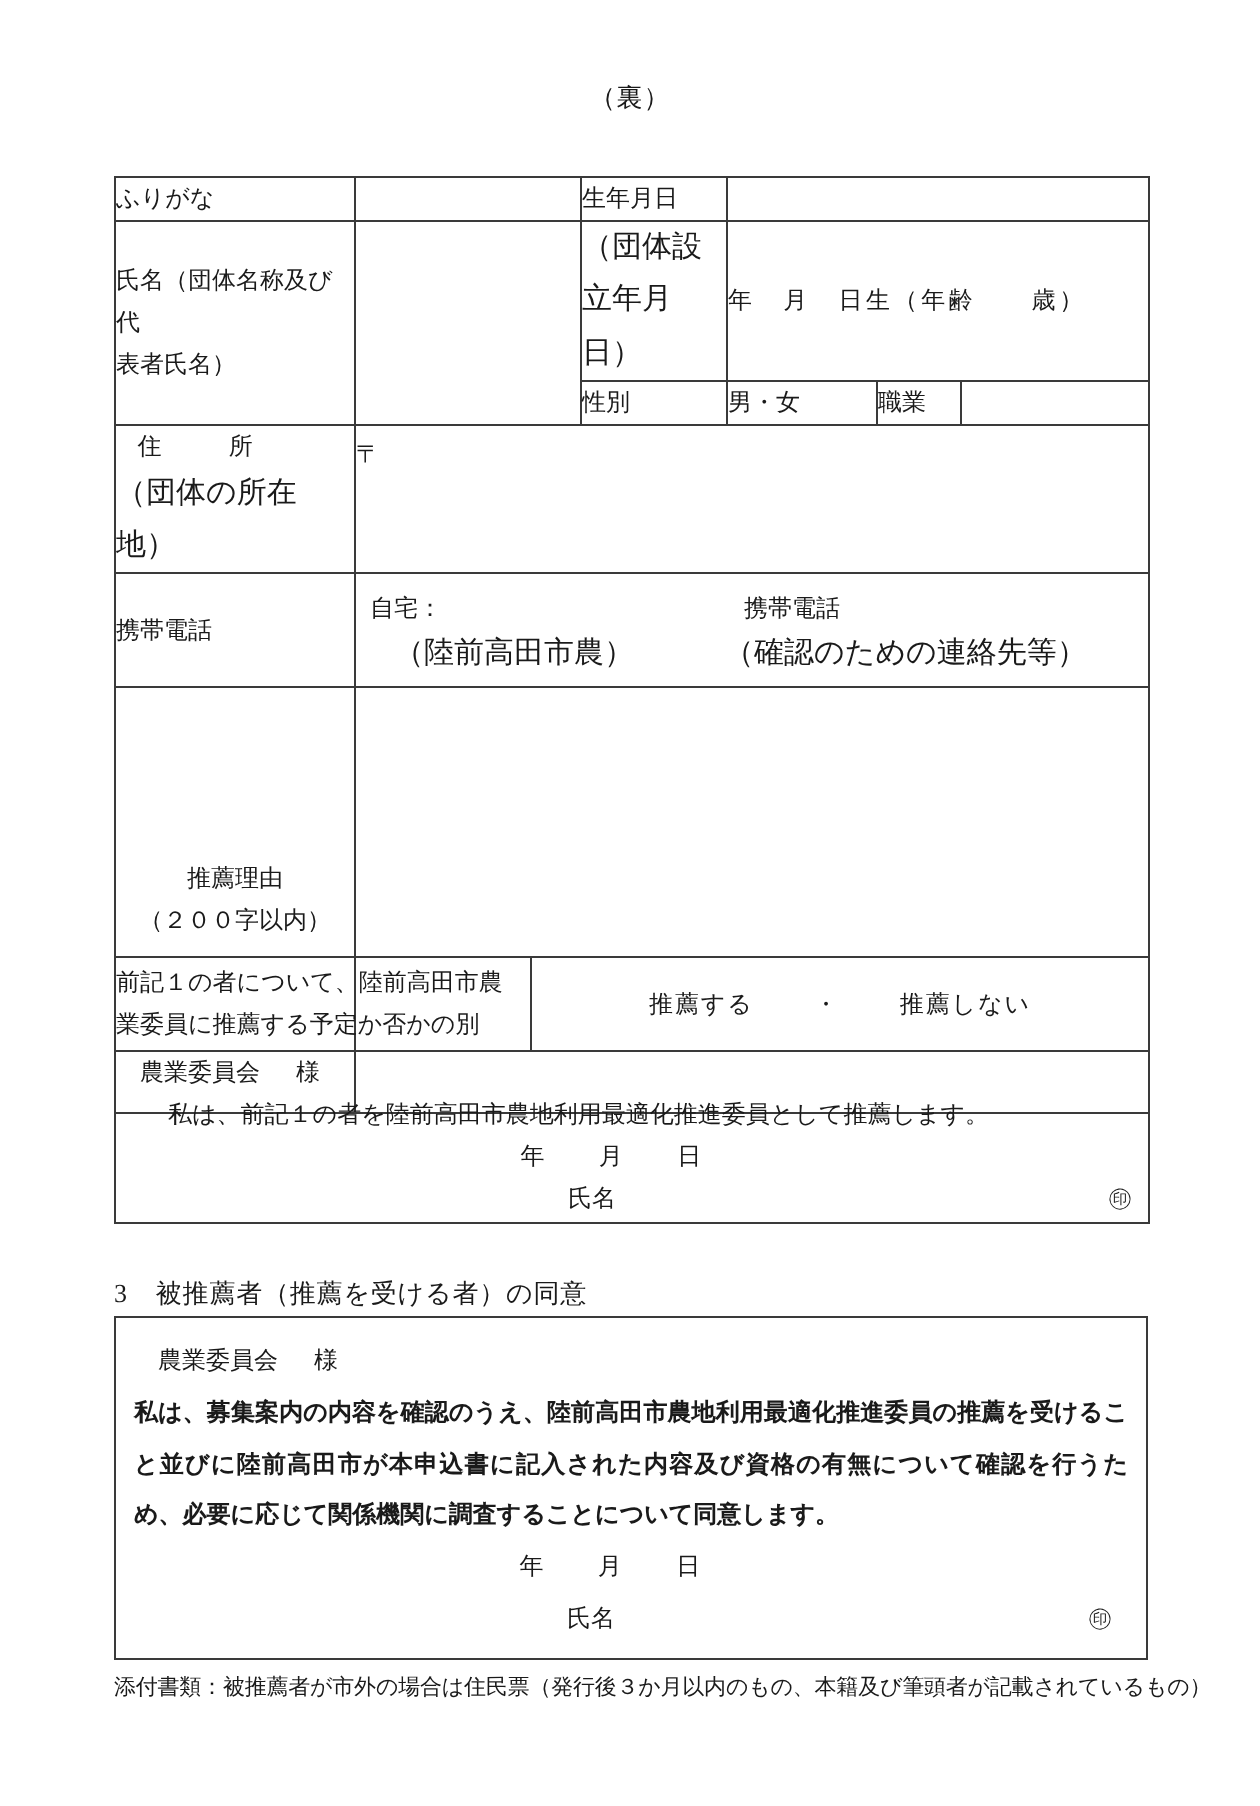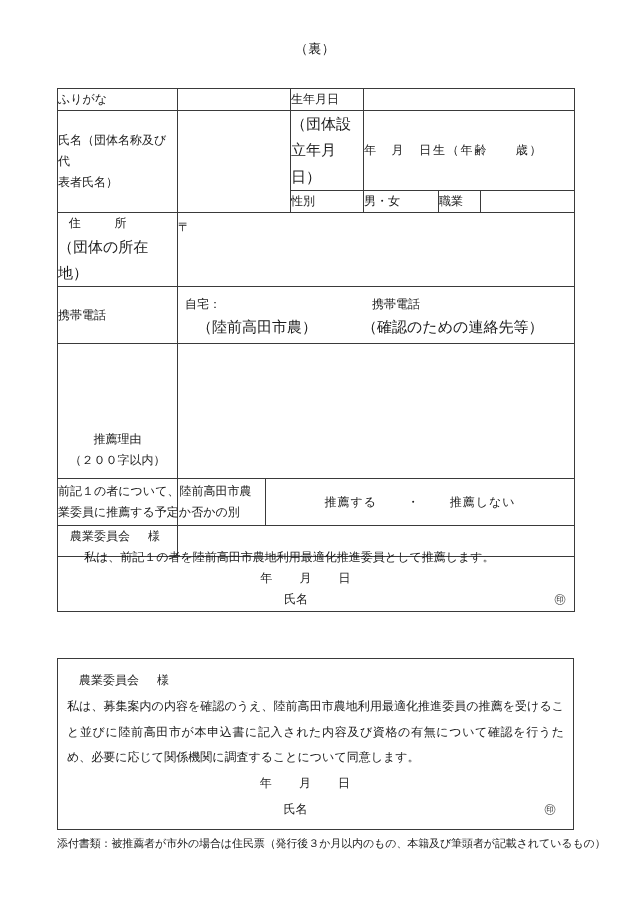--- a/index.html
+++ b/index.html
@@ -151,20 +151,21 @@
     font-size: 12px;
     padding: 9px 9px 10px 9px;
     line-height: 2.15;
   }
   .consent-to { display: block; padding-left: 12px; }
   .consent-to .sama { padding-left: 18px; }
   .consent-p {
     display: block;
     text-align: justify;
     text-justify: inter-character;
+    font-weight: bold;
   }
   .consent-date {
     display: block;
     text-align: center;
     letter-spacing: 0.1em;
     padding-right: 20px;
   }
   .consent-date .sp { display: inline-block; width: 26px; }
   .consent-sign {
     display: block;
@@ -321,20 +322,23 @@
           </span>
           <span class="pledge-sign">
             <span class="name">氏名</span>
             <span class="seal">㊞</span>
           </span>
         </td>
       </tr>
     </tbody>
   </table>
 
+  <div class="section-heading" id="heading-3">
+    <span class="num">3</span><span>被推薦者（推薦を受ける者）の同意</span>
+  </div>
 
   <div class="consent-box">
     <span class="consent-to">
       <span>農業委員会</span><span class="sama">様</span>
     </span>
     <span class="consent-p">私は、募集案内の内容を確認のうえ、陸前高田市農地利用最適化推進委員の推薦を受けること並びに陸前高田市が本申込書に記入された内容及び資格の有無について確認を行うため、必要に応じて関係機関に調査することについて同意します。</span>
     <span class="consent-date">
       <span>年</span><span class="sp"></span><span>月</span><span class="sp"></span><span>日</span>
     </span>
     <span class="consent-sign">

